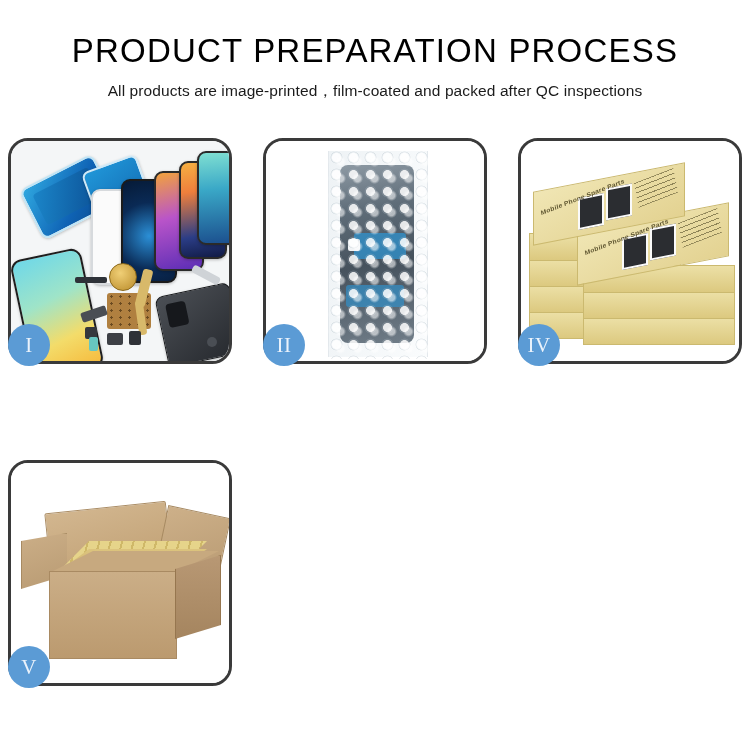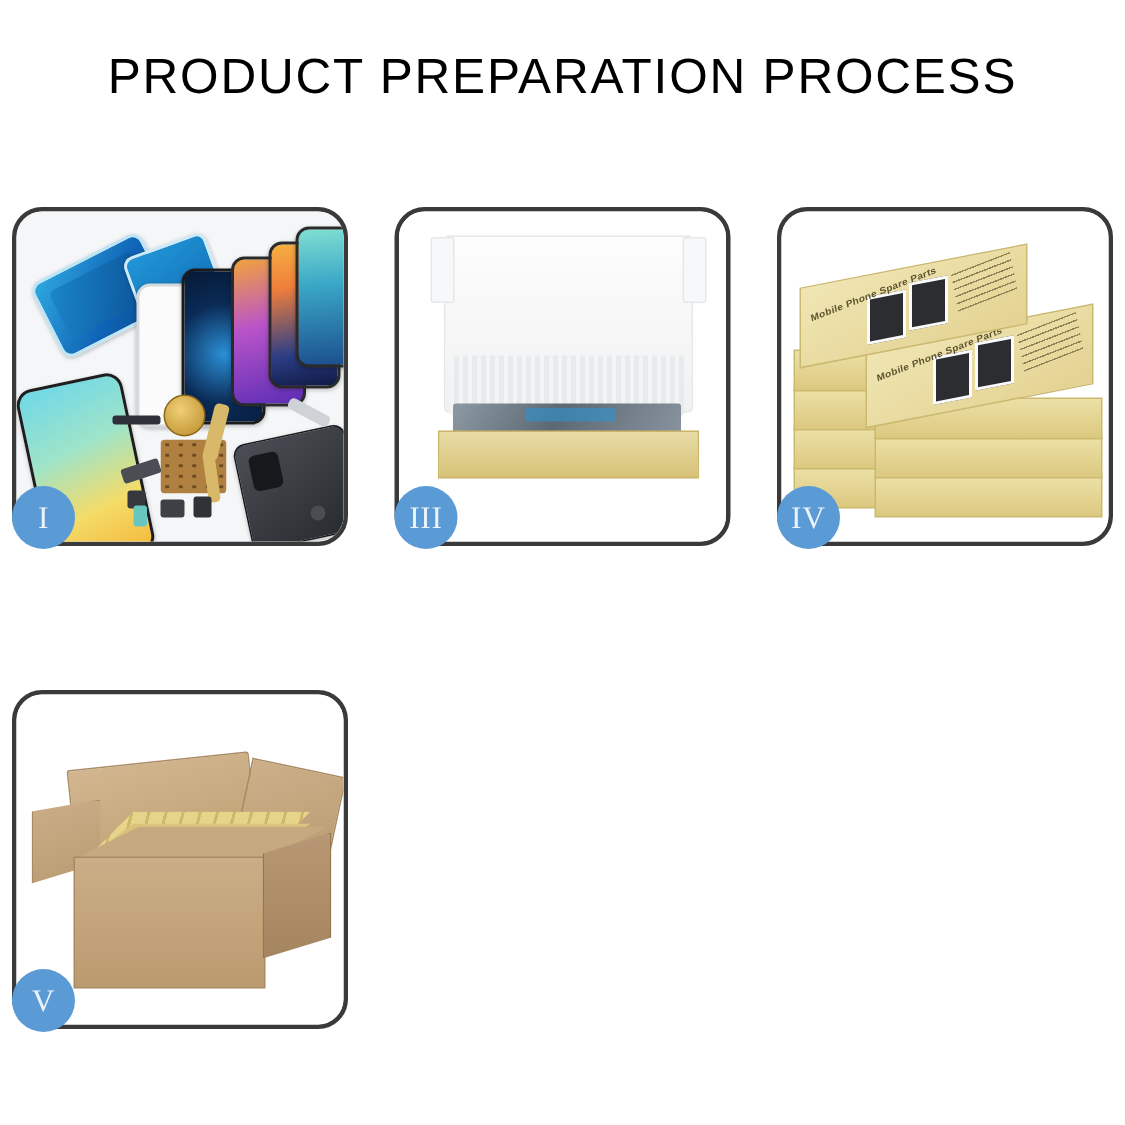--- a/index.html
+++ b/index.html
@@ -299,20 +299,21 @@
   .c6-seam1 { position:absolute; left:52px; top:92px; width:14px; height:22px; background:rgba(150,122,86,.55); }
   .c6-seam2 { position:absolute; left:52px; top:150px; width:14px; height:20px; background:rgba(150,122,86,.45); }
 </style>
 </head>
 <body>
 
 <div class="page">
 
   <div class="header">
     <div class="title">PRODUCT PREPARATION PROCESS</div>
+    <div class="subtitle">All products are image-printed，film-coated and packed after QC inspections</div>
   </div>
 
   <div class="grid">
 
     <div class="panel">
       <div class="panel-inner p1">
         <div class="ph ph-a"></div>
         <div class="ph ph-b"></div>
         <div class="ph ph-c"></div>
         <div class="ph ph-d"></div>
@@ -330,31 +331,33 @@
         <div class="sm2"></div>
         <div class="sm3"></div>
         <div class="sm4"></div>
         <div class="sm5"></div>
         <div class="sm6"></div>
         <div class="sm7"></div>
       </div>
       <div class="badge">I</div>
     </div>
 
-
     <div class="panel">
-      <div class="panel-inner p3">
-        <div class="b3-lid"></div>
-        <div class="b3-tray"></div>
-        <div class="b3-foam"></div>
-        <div class="b3-item"></div>
-        <div class="b3-front"></div>
+      <div class="panel-inner p2">
+        <div class="bw-bag"></div>
+        <div class="bw-item"></div>
+        <div class="bw-blue1"></div>
+        <div class="bw-blue2"></div>
+        <div class="bw-white"></div>
+        <div class="bubbles"></div>
+        <div class="bubbles-2"></div>
       </div>
-      <div class="badge">III</div>
+      <div class="badge">II</div>
     </div>
+
 
     <div class="panel">
       <div class="panel-inner p4">
         <div class="stack">
 
           <div class="kbox" style="left:2px; top:150px;"></div>
           <div class="kbox" style="left:2px; top:124px;"></div>
           <div class="kbox" style="left:2px; top:98px;"></div>
           <div class="kbox" style="left:2px; top:72px;"></div>
 

